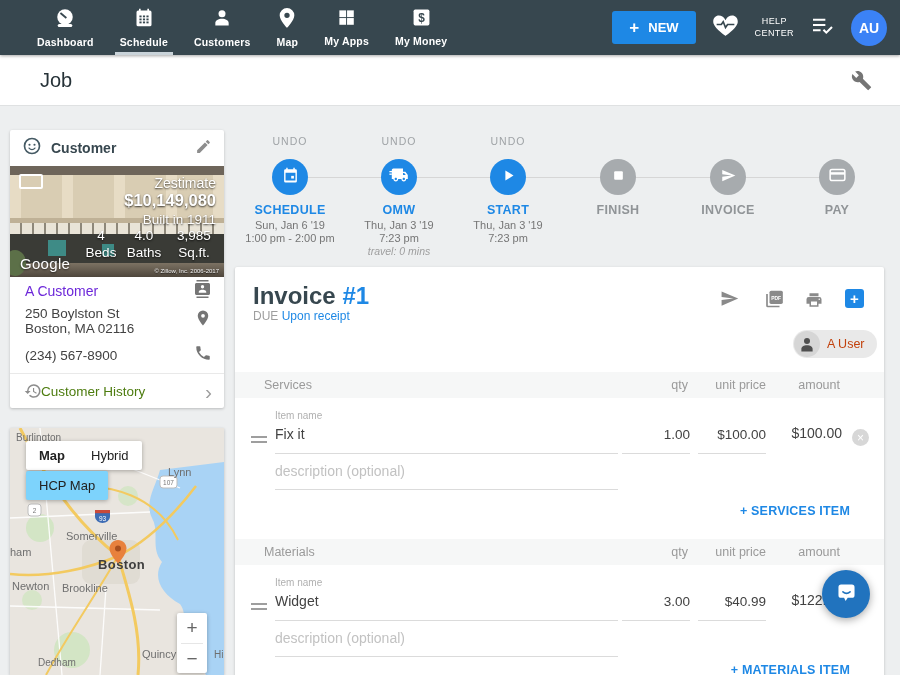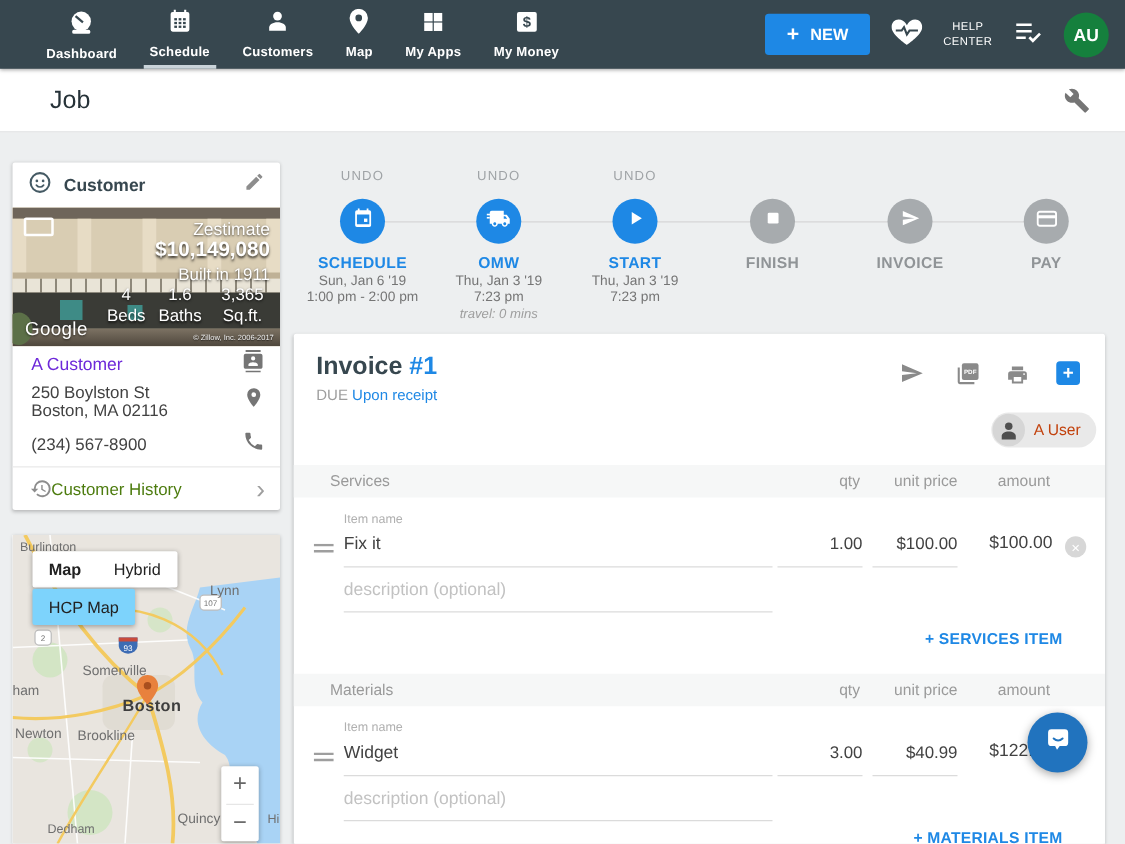--- a/index.html
+++ b/index.html
@@ -7,21 +7,21 @@
 
 #nav{position:absolute;top:0;left:0;right:0;height:55px;background:#37474F;display:flex;z-index:40;box-shadow:0 1px 3px rgba(0,0,0,.35)}
 .nav-left{display:flex;padding-left:24px}
 .nav-item{display:flex;flex-direction:column;align-items:center;justify-content:center;gap:4px;padding:0 13px;position:relative;cursor:pointer}
 .nav-label{color:#fff;font-size:10.5px;font-weight:bold;letter-spacing:.2px;white-space:nowrap}
 .nav-item.active::after{content:"";position:absolute;bottom:0;left:50%;transform:translateX(-50%);width:58px;height:3px;background:#C9D3D9}
 .nav-right{margin-left:auto;display:flex;align-items:center;gap:17px;padding-right:13px}
 .new-btn{background:#1E88E5;color:#fff;height:33px;padding:0 17px;border-radius:3px;display:flex;align-items:center;gap:9px;font-weight:bold;font-size:13px;cursor:pointer}
 .new-plus{font-size:17px;font-weight:bold}
 .help{color:#fff;font-size:9px;font-weight:normal;text-align:center;line-height:1.3;letter-spacing:.4px;cursor:pointer}
-.avatar{width:36px;height:36px;border-radius:50%;background:#15803d;color:#fff;display:flex;align-items:center;justify-content:center;font-size:14px;font-weight:bold;cursor:pointer}
+.avatar{width:36px;height:36px;border-radius:50%;background:#3b82f6;color:#fff;display:flex;align-items:center;justify-content:center;font-size:14px;font-weight:bold;cursor:pointer}
 
 #pageheader{position:absolute;top:55px;left:0;right:0;height:51px;background:#fff;border-bottom:1px solid #DFE1E2;z-index:30}
 .page-title{position:absolute;left:40px;top:14px;font-size:20px;color:#263238}
 .job-settings{position:absolute;right:28px;top:15px;cursor:pointer}
 
 #customer-card{position:absolute;left:10px;top:130px;width:214px;height:278px;background:#fff;border-radius:2px;box-shadow:0 1px 3px rgba(0,0,0,.22)}
 .cust-header{height:36px;display:flex;align-items:center;padding:0 12px;gap:9px}
 .cust-title{font-weight:bold;font-size:14px;color:#37474F;flex:1}
 .photo{position:absolute;top:36px;left:0;width:214px;height:111px;overflow:hidden;background:#D9CDB3}
 .ph-awning{position:absolute;top:0;left:0;right:0;height:9px;background:#6E655A}
@@ -67,21 +67,21 @@
 .wf-circle.blue{background:#1E88E5}
 .wf-circle.gray{background:#A7ABAE}
 .wf-label{position:absolute;top:73px;left:0;right:0;font-size:12.5px;font-weight:bold;letter-spacing:.3px;cursor:pointer}
 .wf-label.blue{color:#1E88E5}
 .wf-label.gray{color:#909497}
 .wf-date{position:absolute;top:89px;left:0;right:0;font-size:11px;color:#757575}
 .wf-time{position:absolute;top:102px;left:0;right:0;font-size:11px;color:#757575}
 .wf-travel{position:absolute;top:115px;left:0;right:0;font-size:10.5px;font-style:italic;color:#9E9E9E}
 
 #invoice-card{position:absolute;left:235px;top:267px;width:649px;height:440px;background:#fff;border-radius:2px;box-shadow:0 1px 3px rgba(0,0,0,.22)}
-.inv-title{position:absolute;left:18px;top:15px;font-size:20px;font-weight:bold;color:#37474F}
+.inv-title{position:absolute;left:18px;top:15px;font-size:24px;font-weight:bold;color:#37474F}
 .inv-num{color:#1E88E5;font-weight:bold}
 .inv-due{position:absolute;left:18px;top:42px;font-size:12px}
 .due-label{color:#9E9E9E}
 .due-value{color:#1E88E5;cursor:pointer}
 .inv-icon{position:absolute;cursor:pointer}
 .plus-btn{position:absolute;left:610px;top:22px;width:19px;height:19px;background:#1E88E5;border-radius:3px;color:#fff;display:flex;align-items:center;justify-content:center;font-size:15px;font-weight:bold;cursor:pointer}
 .user-pill{position:absolute;left:558px;top:63px;width:84px;height:28px;background:#E9E9E9;border-radius:14px;display:flex;align-items:center;cursor:pointer}
 .user-av{width:26px;height:26px;margin-left:1px;border-radius:50%;background:#D6D6D6;display:flex;align-items:center;justify-content:center;overflow:hidden}
 .user-name{font-size:12.5px;color:#c2410c;margin-left:7px}
 .band{position:absolute;left:0;width:649px;height:26px;background:#F6F7F7;font-size:12.5px;color:#9A9A9A}
@@ -215,22 +215,22 @@
     <div class="ph-teal" style="left:38px;top:74px;width:18px;height:16px"></div>
     <div class="ph-teal" style="left:92px;top:78px;width:12px;height:12px"></div>
     <div class="ph-base"></div>
     <div class="ph-plant"></div>
     <div class="sv-rect"></div>
     <div class="ov" style="top:9px;font-size:14px">Zestimate</div>
     <div class="ov" style="top:25px;font-size:16.5px;font-weight:bold">$10,149,080</div>
     <div class="ov" style="top:46px;font-size:13.5px">Built in 1911</div>
     <div class="stats" style="top:62px">
       <span style="width:34px">4</span>
-      <span style="width:44px">1.6</span>
-      <span style="width:48px">3,365</span>
+      <span style="width:44px">4.0</span>
+      <span style="width:48px">3,985</span>
     </div>
     <div class="stats" style="top:79px">
       <span style="width:34px">Beds</span>
       <span style="width:44px">Baths</span>
       <span style="width:48px">Sq.ft.</span>
     </div>
     <div class="google">Google</div>
     <div class="zcopy">© Zillow, Inc. 2006-2017</div>
   </div>
   <div class="cust-name">A Customer</div>

